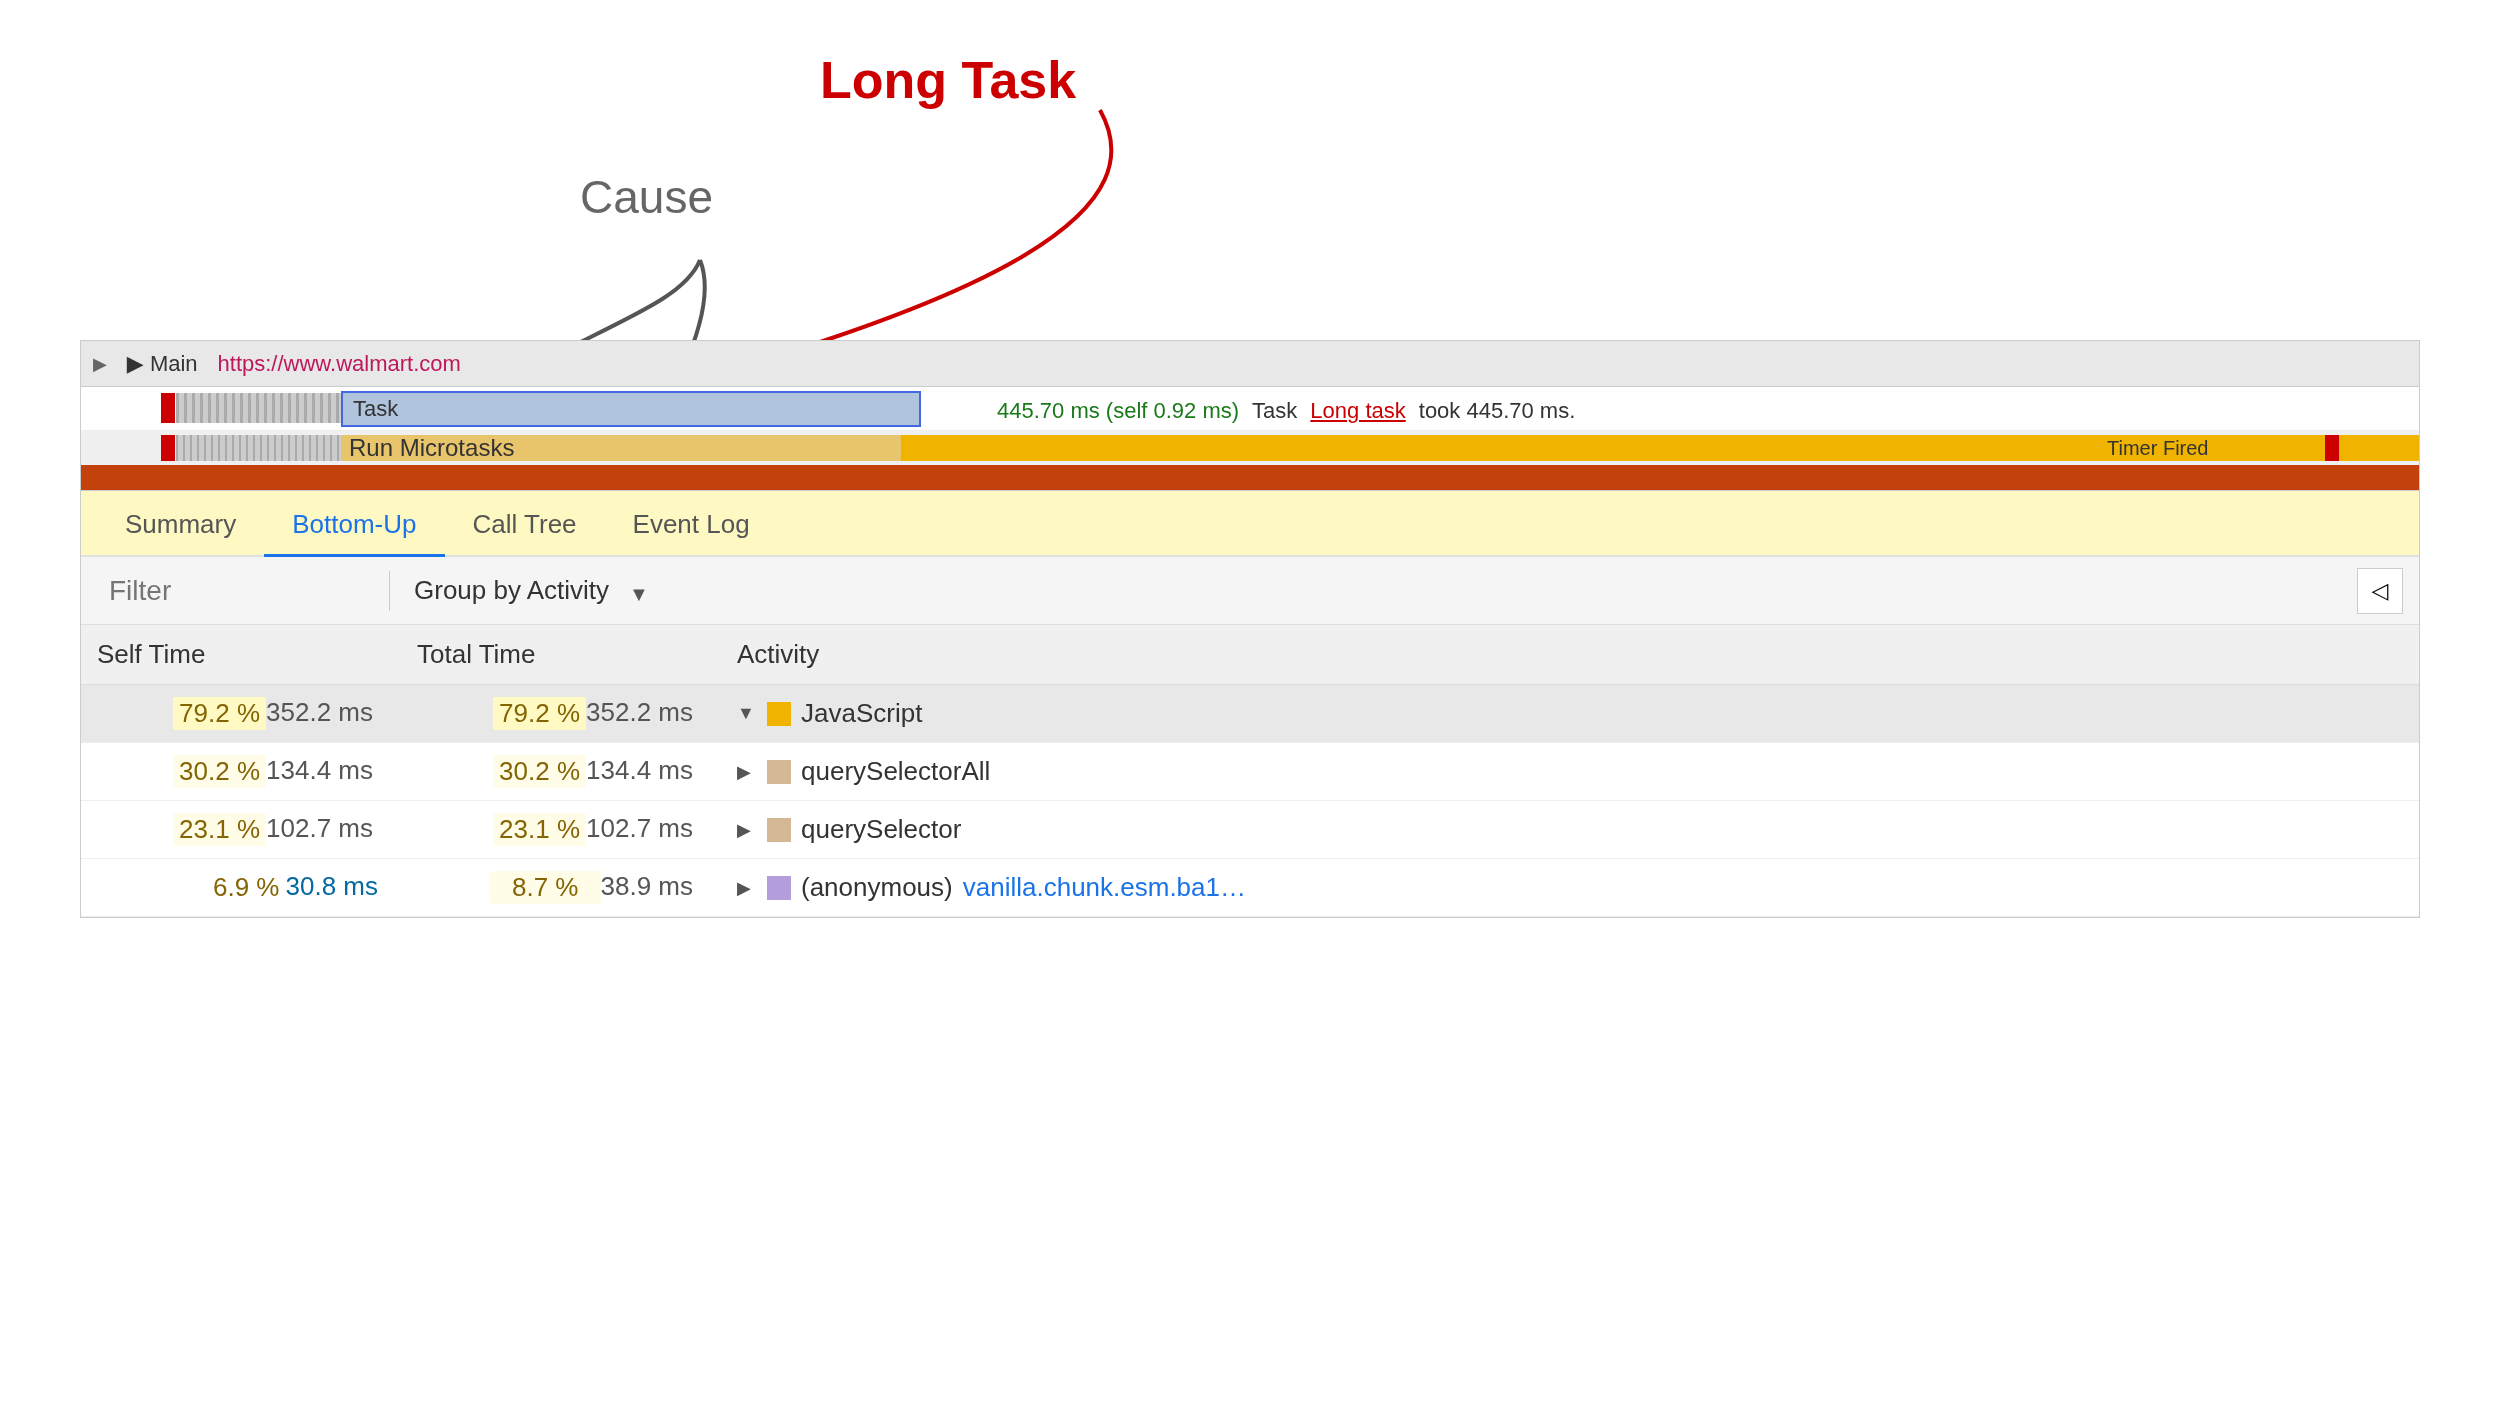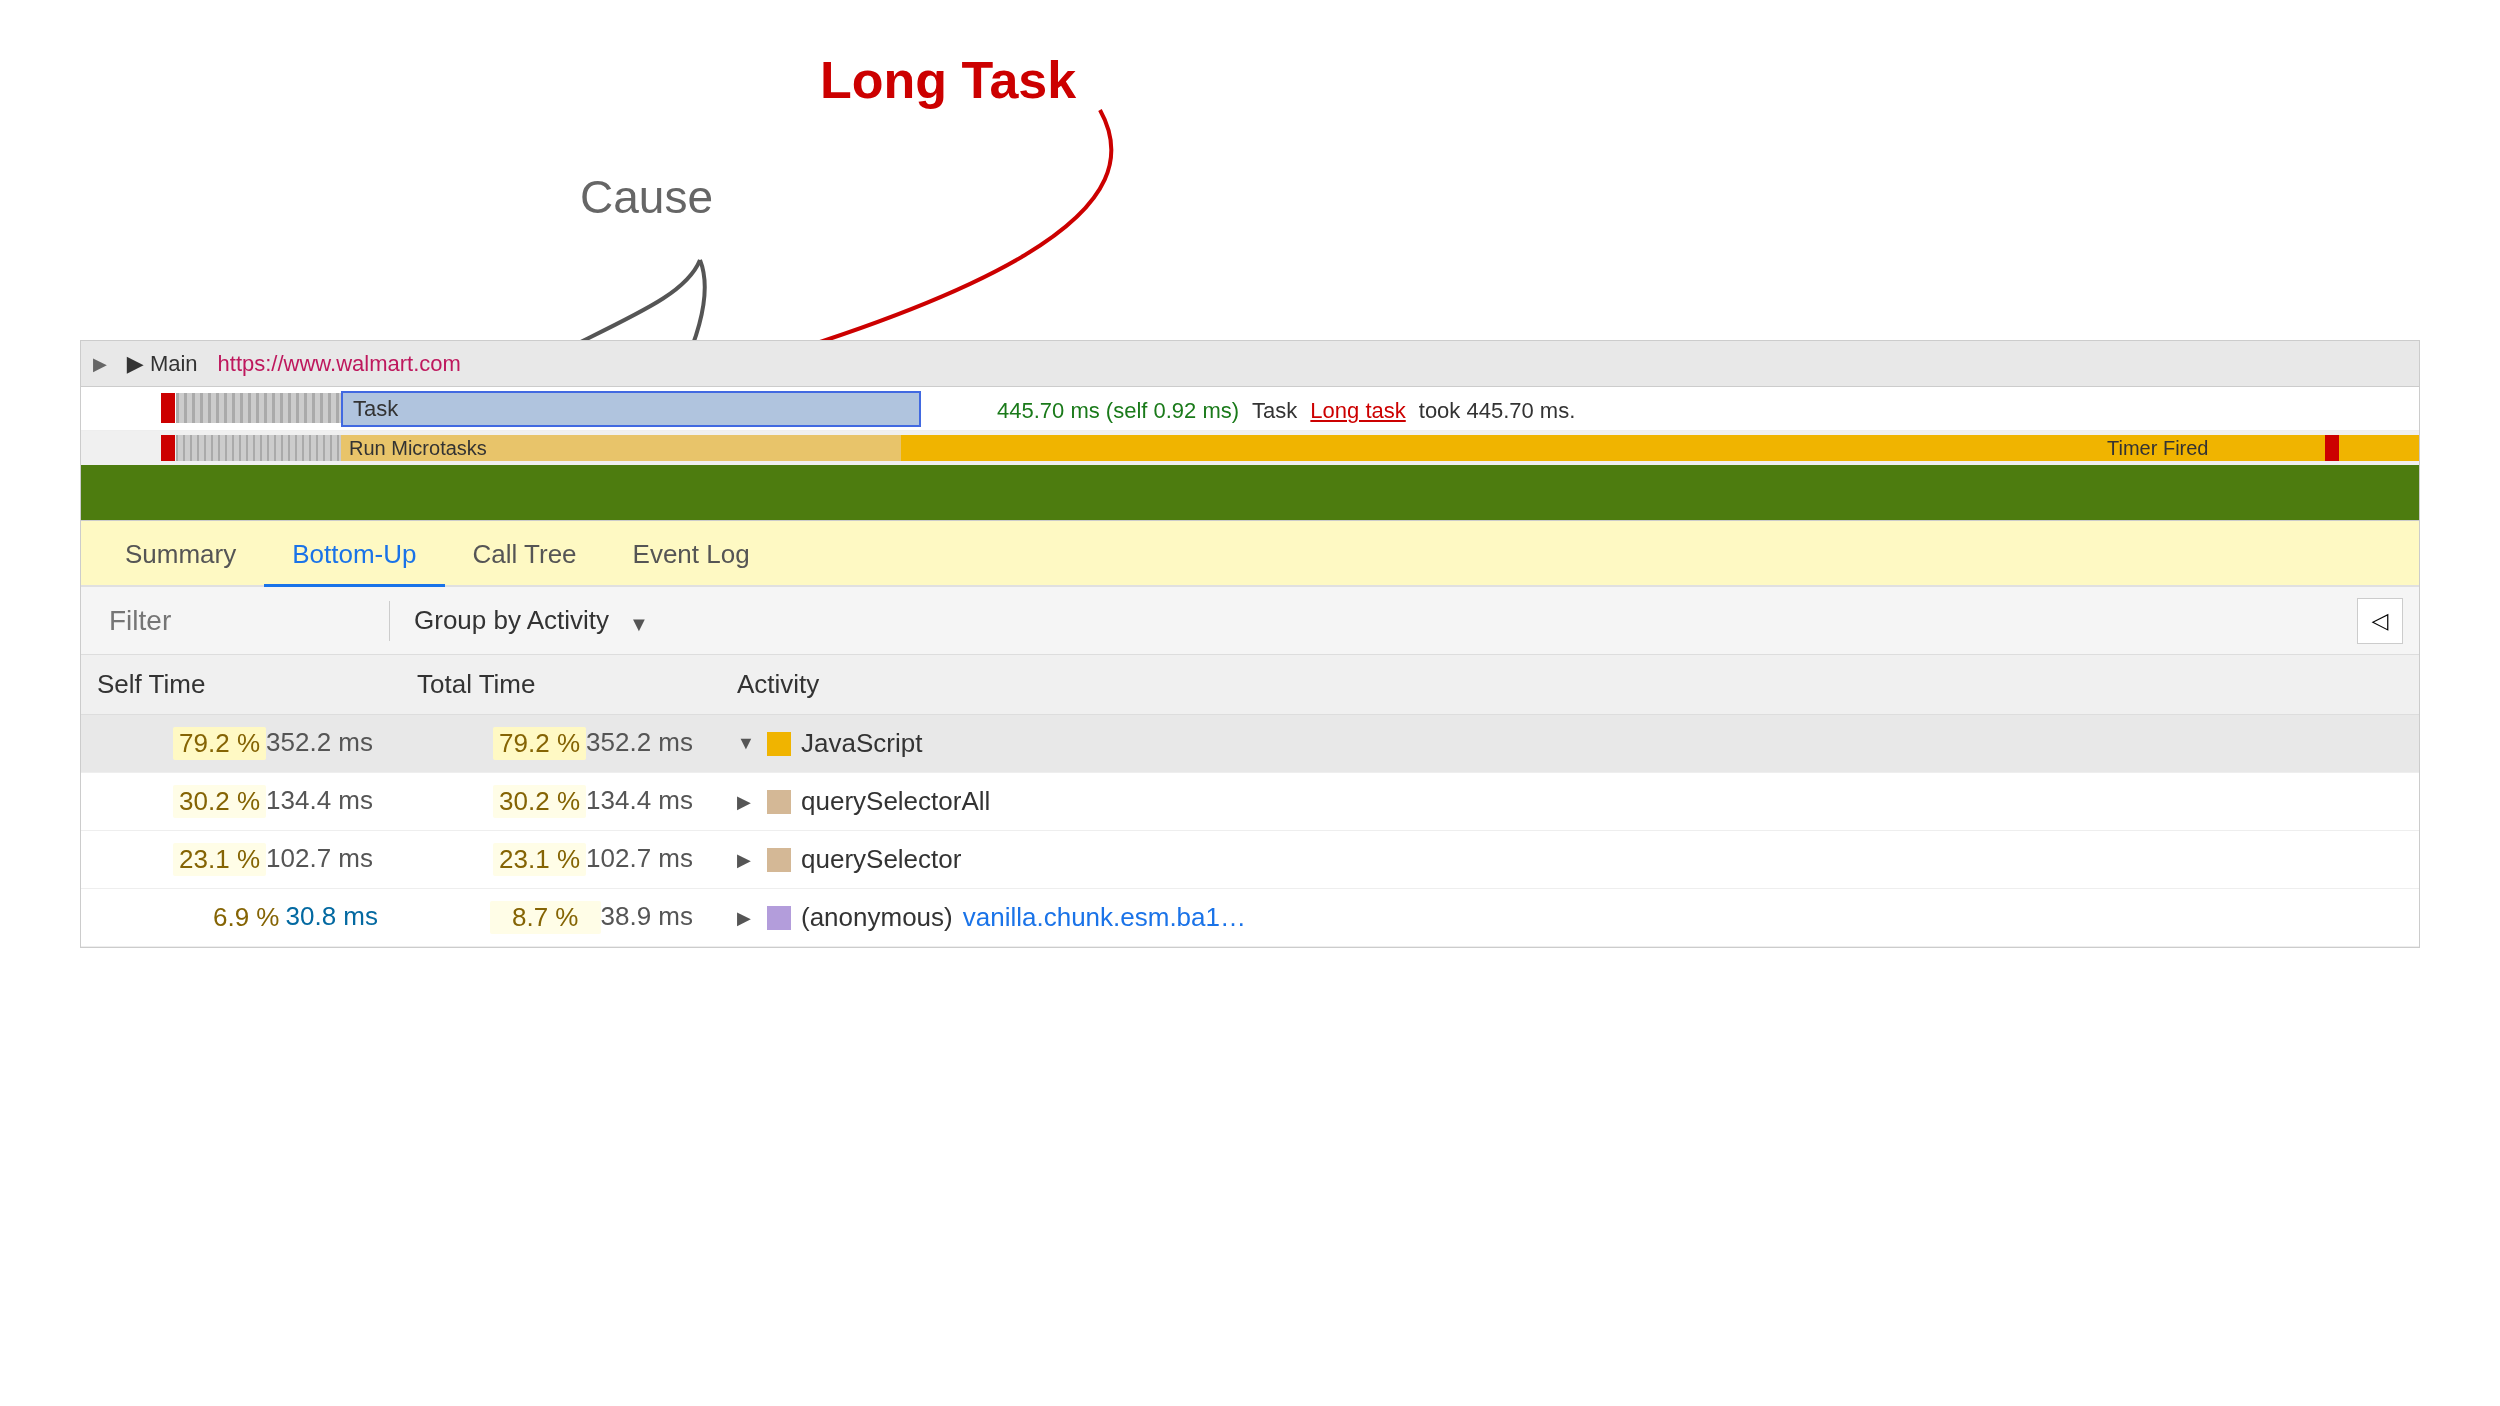--- a/index.html
+++ b/index.html
@@ -58,24 +58,24 @@
       color: #666;
       font-size: 18px;
     }
 
     .timeline-header .url {
       color: #be185d;
     }
 
     
     .flame-chart {
-      background: #4d7c0f;
+      background: #c2410c;
       border-bottom: 1px solid #ccc;
       position: relative;
-      height: 134px;
+      height: 104px;
       overflow: hidden;
     }
 
     .flame-row {
       height: 44px;
       position: relative;
       display: flex;
       align-items: center;
     }
 
@@ -316,21 +316,21 @@
           <span class="label-text"> Task </span>
           <span class="link-red">Long task</span>
           <span class="label-text"> took 445.70 ms.</span>
         </div>
       </div>
 
       <div class="bar-row">
         <div style="position:absolute;left:80px;top:4px;width:14px;height:26px;background:#cc0000;"></div>
         <div style="position:absolute;left:95px;top:4px;width:200px;height:26px;background:repeating-linear-gradient(90deg,#aaa 0px,#aaa 2px,#ccc 2px,#ccc 7px);"></div>
 
-        <div style="position:absolute;left:260px;top:4px;width:560px;height:26px;background:#e8c46a;display:flex;align-items:center;padding:0 8px;font-size:20px;color:#333;overflow:hidden;">Run Microtasks</div>
+        <div style="position:absolute;left:260px;top:4px;width:560px;height:26px;background:#e8c46a;display:flex;align-items:center;padding:0 8px;font-size:24px;color:#333;overflow:hidden;">Run Microtasks</div>
 
         <div style="position:absolute;left:820px;top:4px;right:0;height:26px;background:#f0b400;"></div>
 
         <div style="position:absolute;right:100px;top:4px;width:220px;height:26px;background:#f0b400;display:flex;align-items:center;padding:0 8px;font-size:20px;color:#333;overflow:hidden;">Timer Fired</div>
 
         <div style="position:absolute;right:80px;top:4px;width:14px;height:26px;background:#cc0000;"></div>
       </div>
 
     </div>
 

